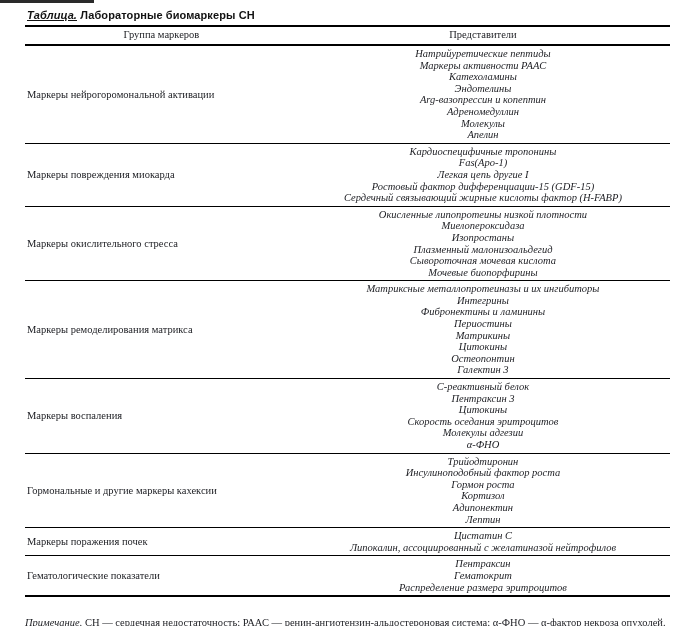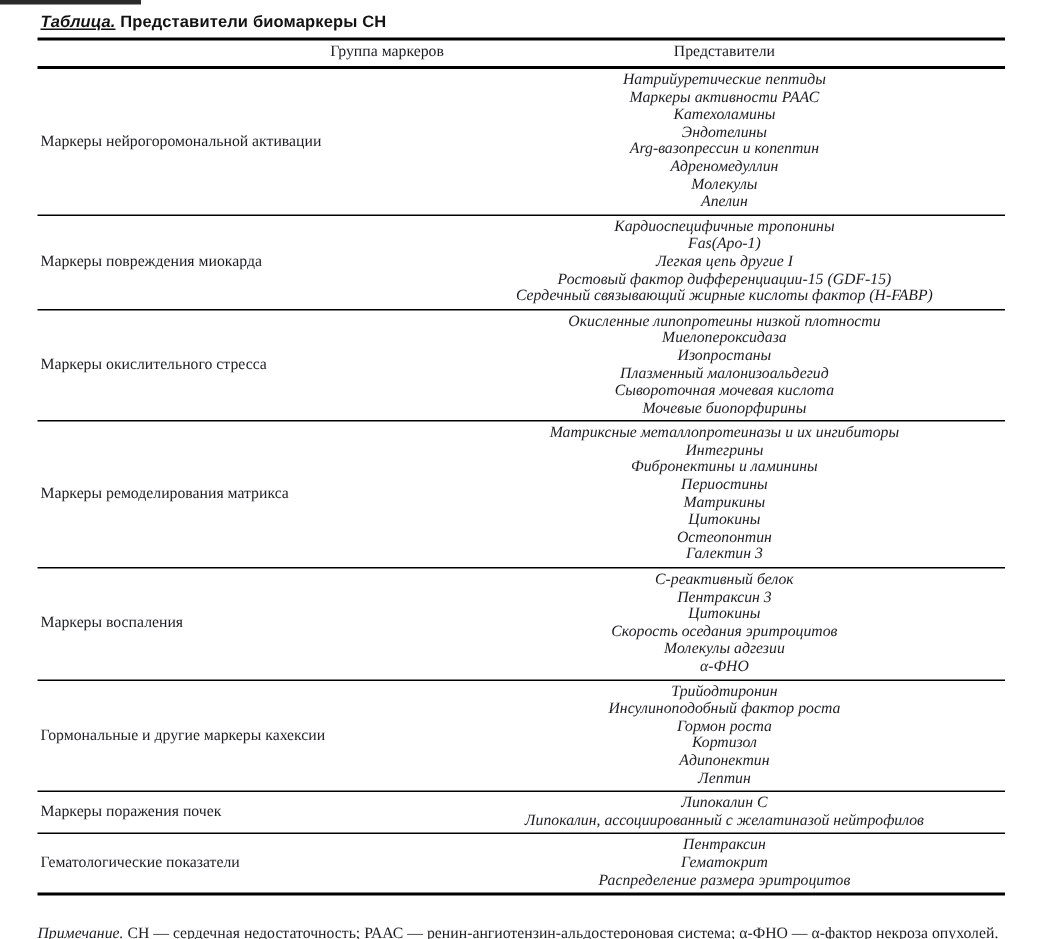--- a/index.html
+++ b/index.html
@@ -43,21 +43,21 @@
     border-bottom: 2px solid #000;
   }
   thead th {
     font-weight: normal;
     font-size: 10.5px;
     line-height: 12px;
     padding: 2px 0 3px 0;
     border-bottom: 2px solid #000;
   }
   th.col-group {
-    text-align: right;
+    text-align: center;
     padding-left: 2px;
     width: 42%;
     margin-left: 24px;
   }
   th.col-repr {
     text-align: center;
   }
   tbody tr.section-row {
     border-bottom: 1px solid #000;
   }
@@ -91,21 +91,21 @@
 </style>
 </head>
 <body>
 
 <div class="scan-artifact"></div>
 
 <div class="page">
 
   <div class="caption">
     <span class="cap-prefix">Таблица.</span>
-    <span>Представители биомаркеры СН</span>
+    <span>Лабораторные биомаркеры СН</span>
   </div>
 
   <table class="biomarkers">
     <thead>
       <tr>
         <th class="col-group">Группа маркеров</th>
         <th class="col-repr">Представители</th>
       </tr>
     </thead>
     <tbody>
@@ -174,21 +174,21 @@
             <div class="item-line">Инсулиноподобный фактор роста</div>
             <div class="item-line">Гормон роста</div>
             <div class="item-line">Кортизол</div>
             <div class="item-line">Адипонектин</div>
             <div class="item-line">Лептин</div>
           </td>
         </tr>
         <tr class="section-row">
           <td class="group-cell">Маркеры поражения почек</td>
           <td class="items-cell">
-            <div class="item-line">Липокалин С</div>
+            <div class="item-line">Цистатин С</div>
             <div class="item-line">Липокалин, ассоциированный с желатиназой нейтрофилов</div>
           </td>
         </tr>
         <tr class="section-row">
           <td class="group-cell">Гематологические показатели</td>
           <td class="items-cell">
             <div class="item-line">Пентраксин</div>
             <div class="item-line">Гематокрит</div>
             <div class="item-line">Распределение размера эритроцитов</div>
           </td>

